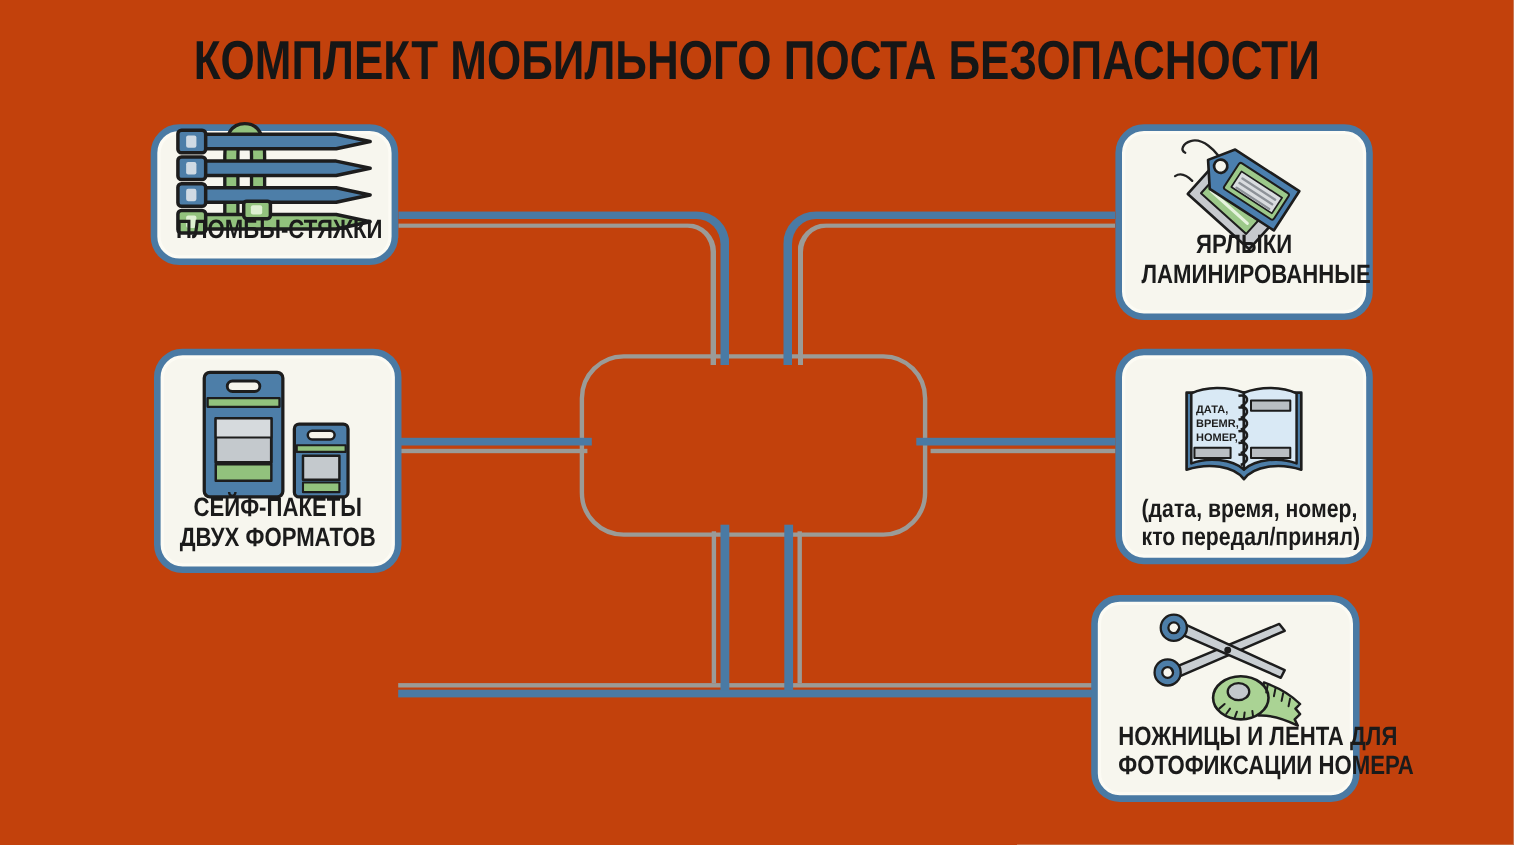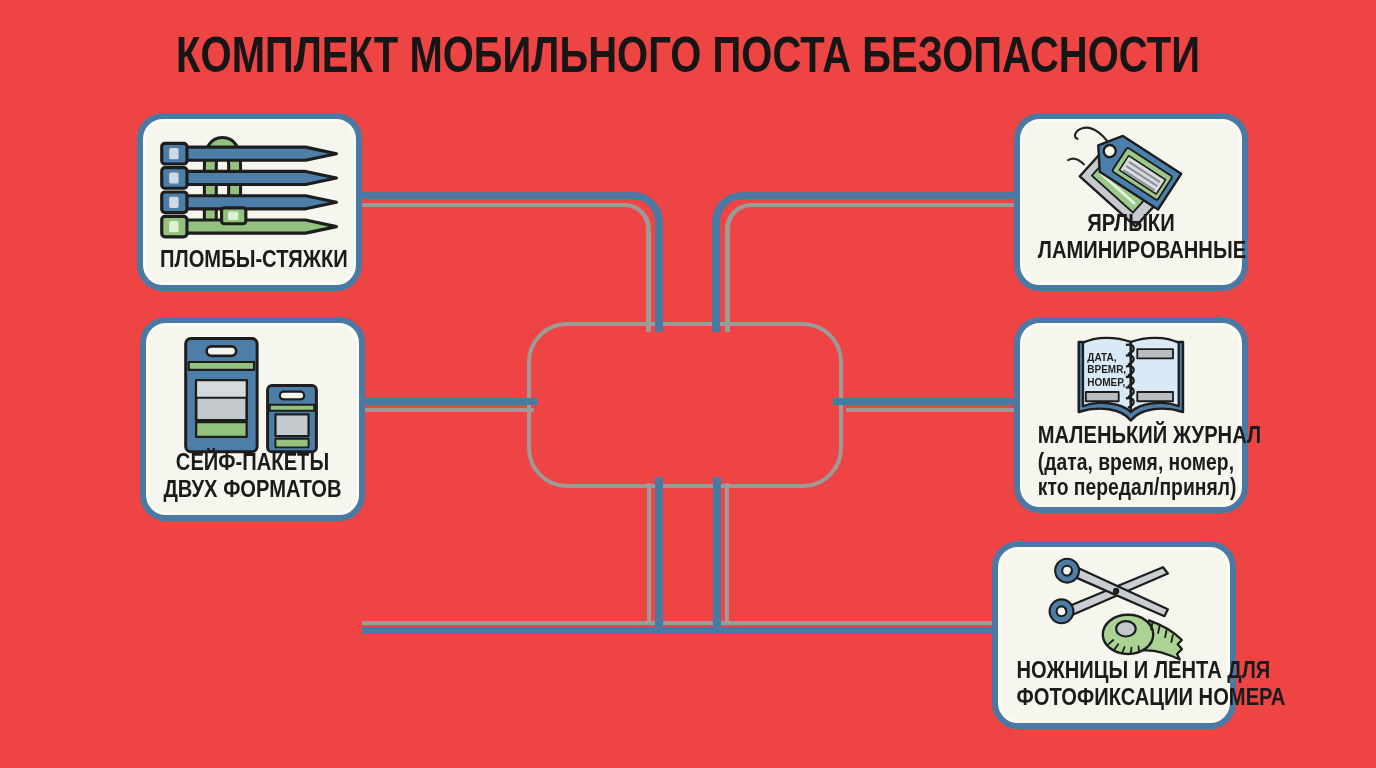--- a/index.html
+++ b/index.html
@@ -1,31 +1,31 @@
 <!DOCTYPE html>
 <html><head>
 <meta charset="utf-8">
 <style>
   html,body{margin:0;padding:0;}
   body{font-family:"Liberation Sans", sans-serif; background:#d8d6cb;}
-  .canvas{position:relative;width:1376px;height:768px;background:#ef4444;overflow:hidden;}
+  .canvas{position:relative;width:1376px;height:768px;background:#c2410c;overflow:hidden;}
 
   .title{position:absolute;left:0;right:0;top:26px;text-align:center;
     font-weight:bold;font-size:50px;color:#161616;letter-spacing:0;
     transform:scaleX(0.80);transform-origin:50% 50%;white-space:nowrap;}
 
   
   .box{position:absolute;box-sizing:border-box;background:#f7f6ee;
     border:6px solid #4a7aa4;border-radius:26px;z-index:4;
     display:flex;flex-direction:column;align-items:center;
     box-shadow:inset 0 0 0 3px #fcfbf4;}
   .center-box{border-width:7px;border-radius:28px;justify-content:center;}
   .ring{position:absolute;box-sizing:border-box;border:4px solid #9b9b97;border-radius:40px;z-index:1;}
 
-  .n1{left:137px;top:113px;width:225px;height:178px;}
+  .n1{left:137px;top:113px;width:225px;height:128px;}
   .n2{left:140px;top:317px;width:225px;height:204px;}
   .n3{left:137px;top:541px;width:225px;height:188px;}
   .n4{left:1014px;top:113px;width:234px;height:178px;}
   .n5{left:1014px;top:317px;width:234px;height:196px;}
   .n6{left:992px;top:541px;width:244px;height:188px;}
   .nc{left:537px;top:332px;width:296px;height:146px;}
   .ring-c{left:527px;top:322px;width:316px;height:166px;}
 
   
   .c{position:absolute;box-sizing:border-box;}
@@ -179,23 +179,20 @@
         <path d="M 88,93 c 13,-2 15,8 3,13" fill="none" stroke="#1d1d1d" stroke-width="3.2"></path>
         <text x="34" y="40" font-size="14" font-weight="bold" fill="#1d1d1d">ДАТА,</text>
         <text x="34" y="58" font-size="14" font-weight="bold" fill="#1d1d1d">ВРЕМR,</text>
         <text x="34" y="76" font-size="14" font-weight="bold" fill="#1d1d1d">НОМЕР,</text>
         <rect x="32" y="84" width="46" height="13" fill="#b9bec3" stroke="#1d1d1d" stroke-width="2.6"></rect>
         <rect x="104" y="24" width="50" height="13" fill="#b9bec3" stroke="#1d1d1d" stroke-width="2.6"></rect>
         <rect x="104" y="84" width="50" height="13" fill="#b9bec3" stroke="#1d1d1d" stroke-width="2.6"></rect>
       </svg>
     </div>
     <div class="label-group">
-      <div class="label">
-        <span class="ln">МАЛЕНЬКИЙ ЖУРНАЛ</span>
-      </div>
       <div class="sub">
         <span class="ln">(дата, время, номер,</span>
         <span class="ln">кто передал/принял)</span>
       </div>
     </div>
   </div>
 
   <div class="box n6">
     <div class="icon-wrap">
       <svg viewBox="0 0 200 160" height="112" stroke-linejoin="round" stroke-linecap="round">

